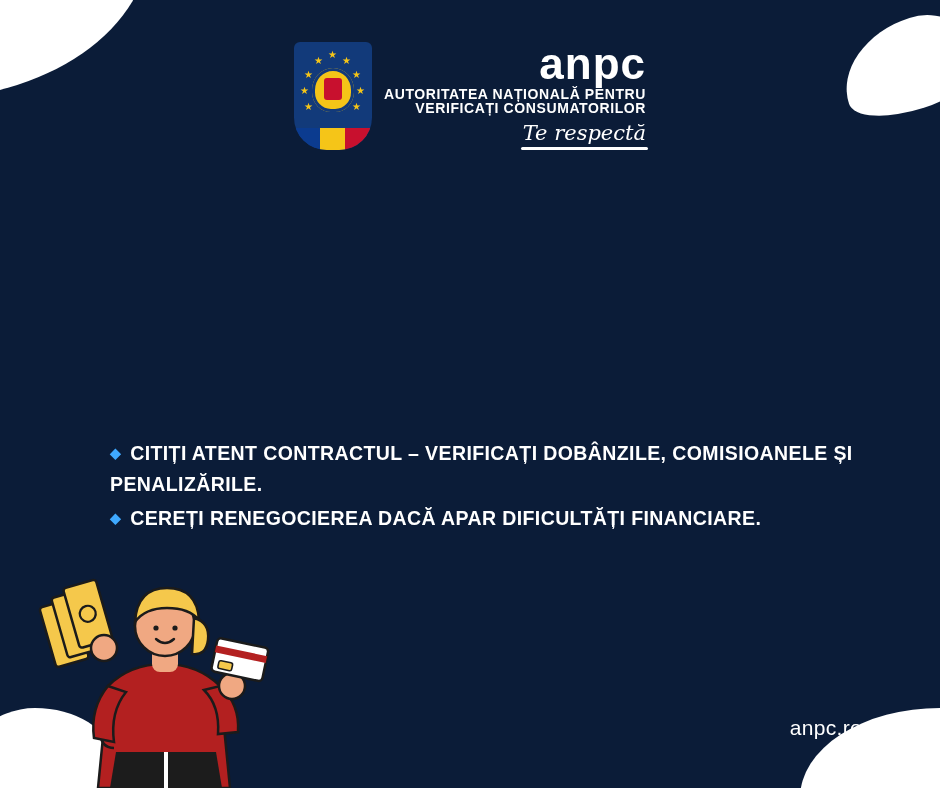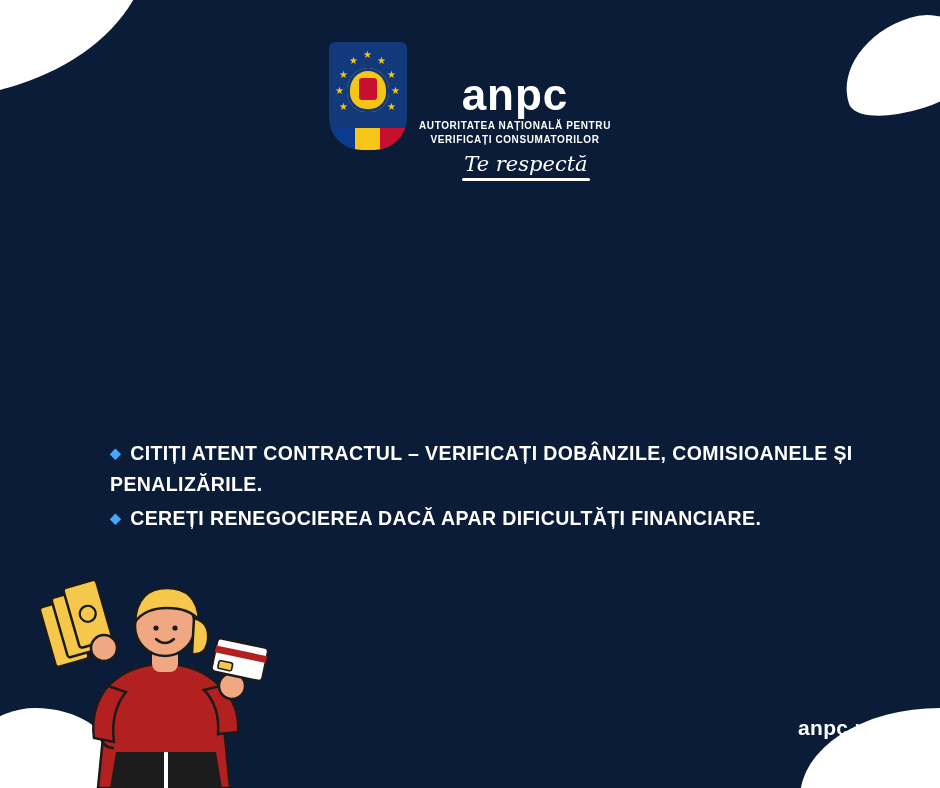--- a/index.html
+++ b/index.html
@@ -125,33 +125,32 @@
     left: 12px;
     top: 10px;
     width: 18px;
     height: 22px;
     background: #c8102e;
     border-radius: 3px;
   }
   .logo-text {
     display: flex;
     flex-direction: column;
-    align-items: center;
-    margin-top: 31px;
+    align-items: flex-end;
   }
   .logo-anpc {
     color: #ffffff;
     font-size: 44px;
     font-weight: bold;
     letter-spacing: 1px;
     line-height: 44px;
   }
   .logo-sub {
     color: #ffffff;
-    font-size: 10px;
+    font-size: 14px;
     font-weight: bold;
     letter-spacing: 0.6px;
     line-height: 11px;
     margin-top: 3px;
   }
   .logo-slogan {
     color: #ffffff;
     font-family: "DejaVu Serif", serif;
     font-style: italic;
     font-size: 21px;
@@ -221,25 +220,25 @@
   
   .illustration {
     position: absolute;
     left: 36px;
     bottom: 0;
     width: 260px;
     height: 250px;
   }
   .site {
     position: absolute;
-    right: 64px;
+    right: 78px;
     bottom: 48px;
     color: #ffffff;
     font-size: 21px;
-    font-weight: bold;
+    font-weight: normal;
     letter-spacing: 0.3px;
   }
 </style>
 </head>
 <body>
 
 <div id="poster">
 
   <div class="blob blob-tl"></div>
   <div class="blob blob-tl2"></div>

